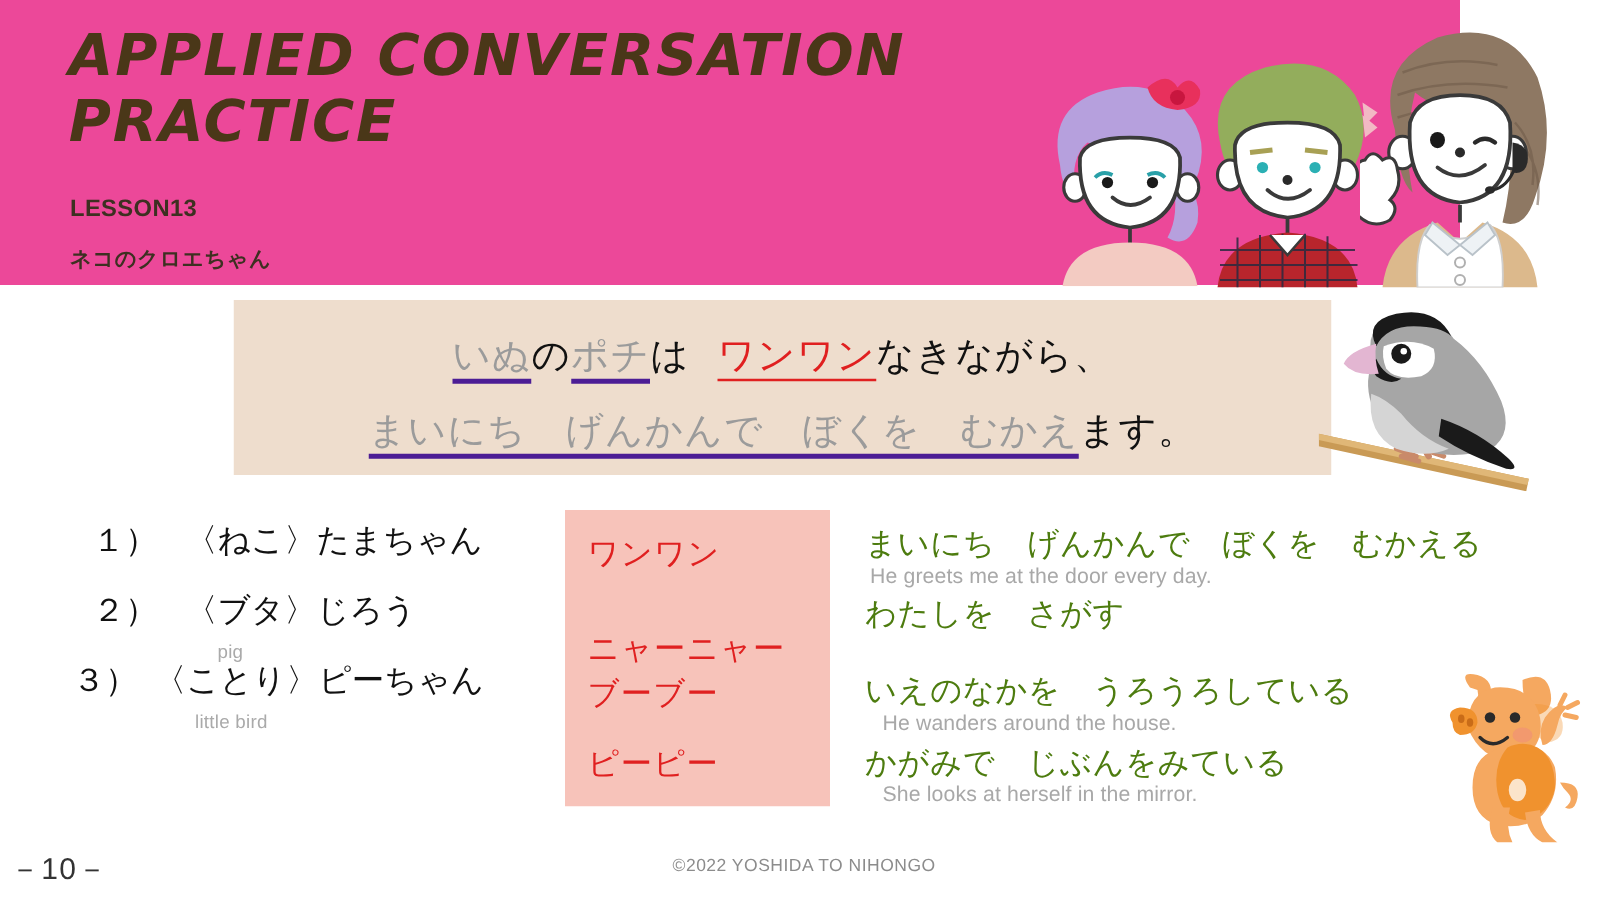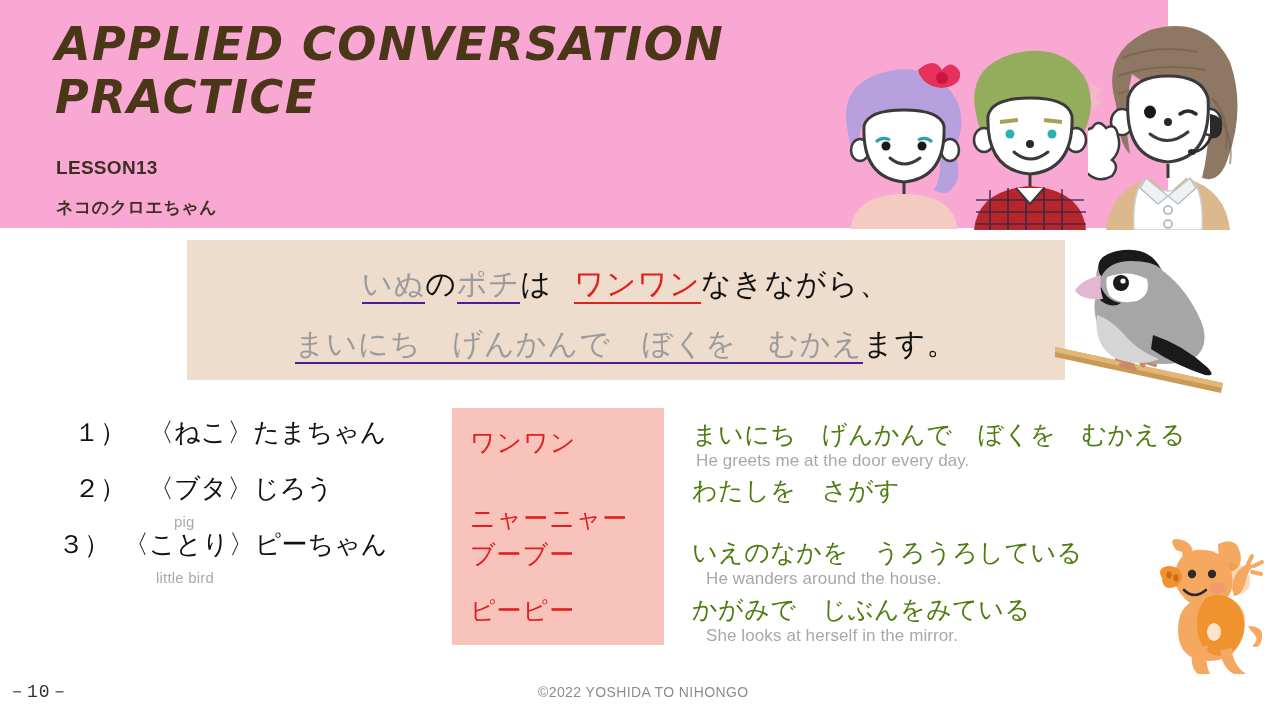--- a/index.html
+++ b/index.html
@@ -4,21 +4,21 @@
 <style>
   html,body{margin:0;padding:0;}
   body{
     width:1280px;height:720px;overflow:hidden;background:#ffffff;
     font-family:"Liberation Sans","DejaVu Sans",sans-serif;
     position:relative;
   }
   
   #header{
     position:absolute;left:0;top:0;width:1168px;height:228px;
-    background:#f9a8d4;
+    background:#ec4899;
   }
   #title{
     position:absolute;left:55px;top:18px;width:830px;
     font-size:46px;font-weight:bold;font-style:italic;
     letter-spacing:1.5px;line-height:1.16;
     color:#4a3718;font-family:"DejaVu Sans",sans-serif;
     white-space:pre-line;
   }
   #lesson{
     position:absolute;left:56px;top:157px;
@@ -38,21 +38,21 @@
     position:absolute;left:187px;top:240px;width:878px;height:140px;
     background:#eeddcd;
   }
   .sentence-line{
     position:absolute;left:0;width:878px;text-align:center;
     font-size:30px;color:#111;letter-spacing:1px;white-space:nowrap;
     font-family:"DejaVu Sans",sans-serif;
   }
   #s-line1{top:24px;}
   #s-line2{top:84px;}
-  .blank{color:#9b9b9b;border-bottom:2px solid #4c1d95;padding-bottom:1px;}
+  .blank{color:#9b9b9b;border-bottom:4px solid #4c1d95;padding-bottom:1px;}
   .accent{color:#e02020;border-bottom:2px solid #e02020;padding-bottom:1px;}
   .sp{display:inline-block;width:22px;}
   .sp-sm{display:inline-block;width:13px;}
 
   
   #bird{position:absolute;left:1055px;top:243px;width:215px;height:150px;}
 
   
   #left-list{position:absolute;left:22px;top:415px;width:420px;}
   .list-row{position:relative;height:56px;font-size:26px;color:#111;
@@ -75,22 +75,22 @@
   #right-col{position:absolute;left:692px;top:418px;width:520px;}
   .jp-line{position:absolute;font-size:25px;color:#4d7c0f;white-space:nowrap;
     letter-spacing:.5px;font-family:"DejaVu Sans",sans-serif;}
   .en-line{position:absolute;font-size:17px;color:#a8a8a8;white-space:nowrap;
     letter-spacing:.1px;font-family:"Liberation Sans",sans-serif;}
 
   
   #pig{position:absolute;left:1148px;top:534px;width:128px;height:140px;}
 
   
-  #page-num{position:absolute;left:8px;top:679px;font-size:18px;color:#333;
-    font-family:Liberation Mono, monospace;letter-spacing:1px;}
+  #page-num{position:absolute;left:8px;top:679px;font-size:24px;color:#333;
+    font-family:Liberation Sans, sans-serif;letter-spacing:1px;}
   #copyright{position:absolute;left:538px;top:684px;font-size:14px;color:#8c8c8c;
     letter-spacing:.4px;}
 </style>
 </head>
 <body>
 
 <div id="header">
 
   <div id="title">APPLIED CONVERSATION
 PRACTICE</div>

